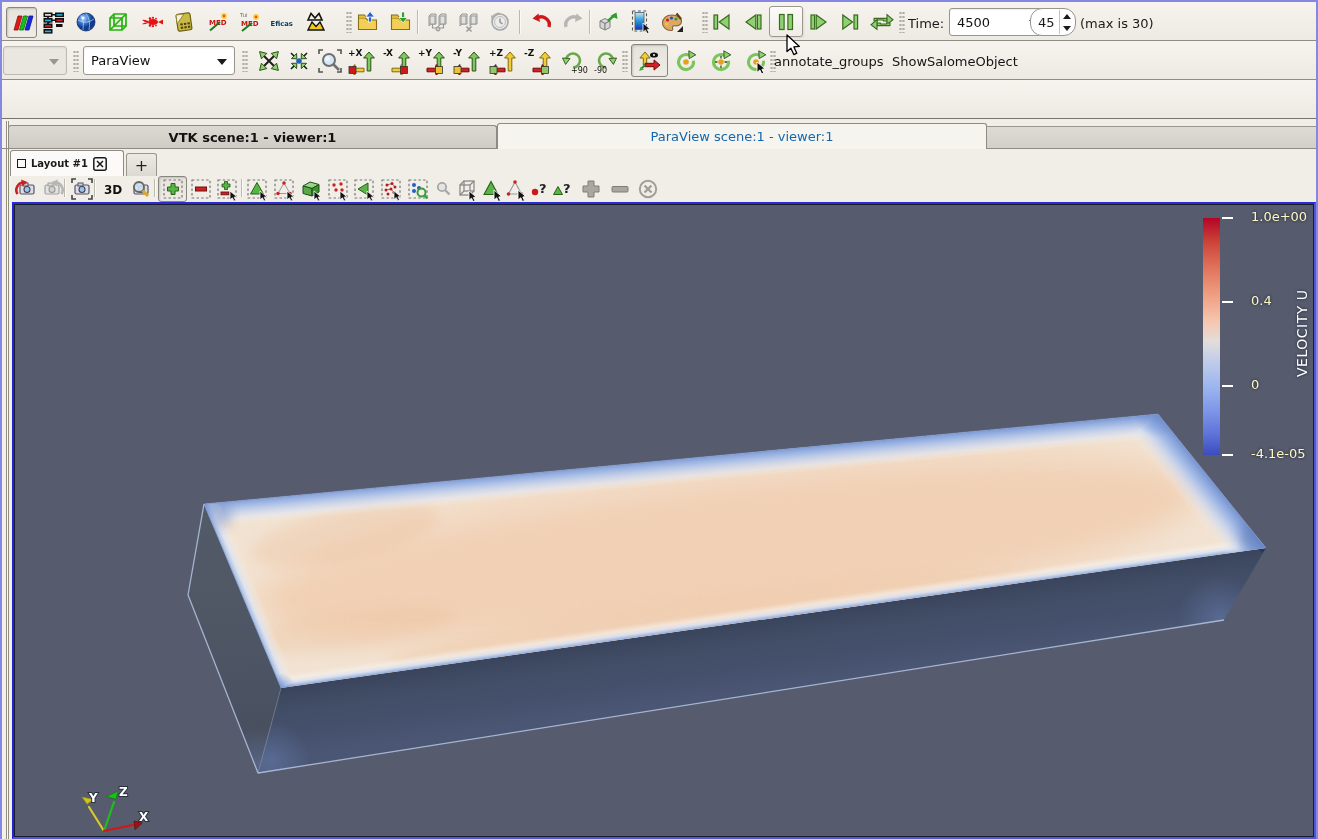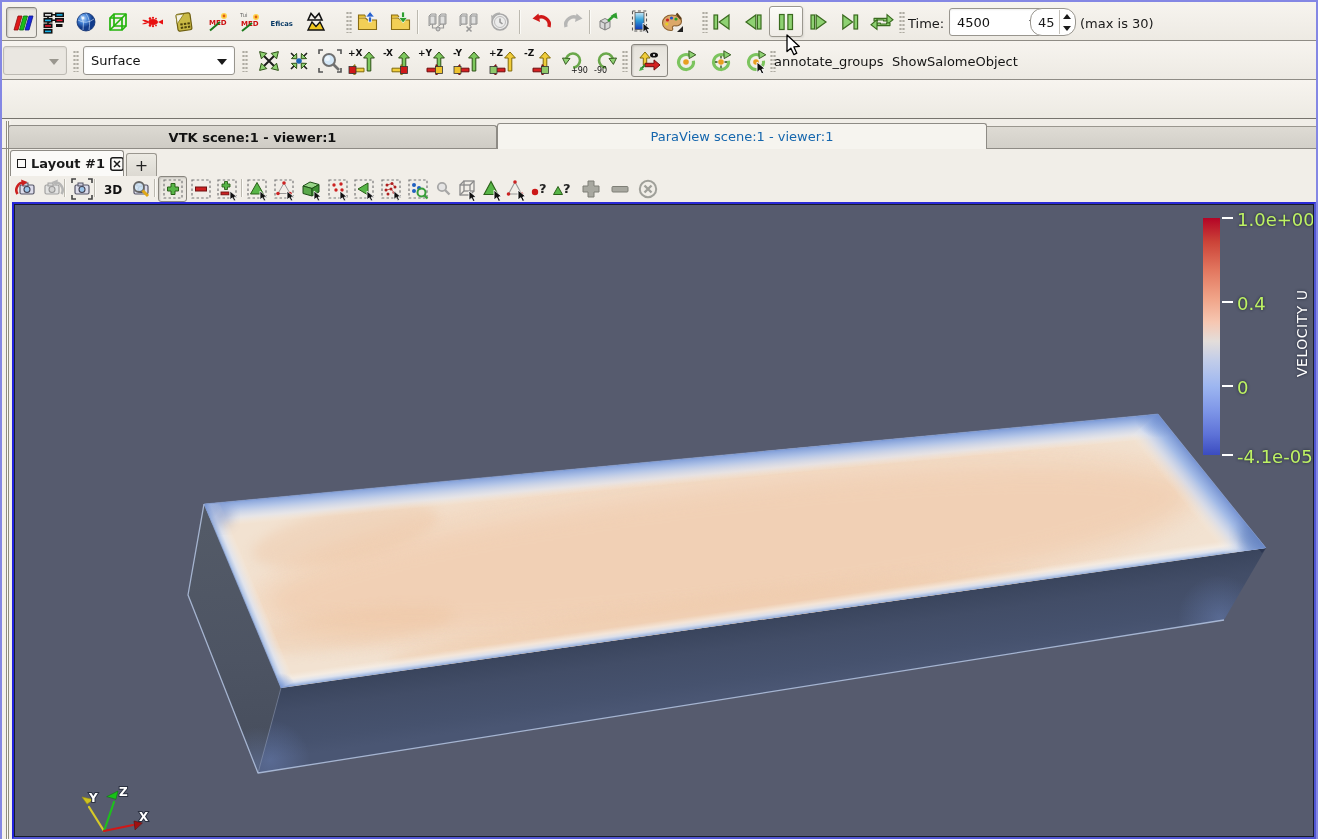--- a/index.html
+++ b/index.html
@@ -36,35 +36,35 @@
 
   
   .central{position:absolute;left:0;right:0;top:117px;bottom:0;background:#f1eee8;}
   .dockstrip{position:absolute;left:0;top:0;bottom:0;width:9px;background:#f4f1ec;}
   .dockstrip .gr{position:absolute;left:4px;top:2px;bottom:0;width:1px;background:#908e7e;box-shadow:1px 0 0 #fdfdf8,2px 0 0 #908e7e;}
   .viewer-strip{position:absolute;left:6px;right:0;top:7px;height:23px;background:linear-gradient(#dedbd4,#d2cfc8);border-top:1px solid #9a978f;border-left:1px solid #9a978f;}
   .tabline{position:absolute;left:0;right:0;top:29px;height:1px;background:#8e8b85;}
   .vtab{position:absolute;display:flex;align-items:center;justify-content:center;white-space:nowrap;}
   .vtab.inactive{top:6px;height:23px;background:linear-gradient(#dcd9d2,#cfccc5);border:1px solid #8e8b85;border-bottom:none;border-radius:3px 3px 0 0;font-weight:bold;color:#111;}
   .vtab.active{top:4px;height:26px;background:#f6f4ef;border:1px solid #8e8b85;border-bottom:none;border-radius:3px 3px 0 0;color:#1566ad;z-index:3;}
-  .ltab{position:absolute;top:31px;height:26px;background:#fbfaf8;border:1px solid #8e8b85;border-bottom:none;border-radius:3px 3px 0 0;display:flex;align-items:center;gap:5px;padding:0 6px;font-weight:bold;font-size:13px;z-index:3;white-space:nowrap;overflow:hidden;}
+  .ltab{position:absolute;top:31px;height:26px;background:#fbfaf8;border:1px solid #8e8b85;border-bottom:none;border-radius:3px 3px 0 0;display:flex;align-items:center;gap:5px;padding:0 6px;font-weight:bold;font-size:10px;z-index:3;white-space:nowrap;overflow:hidden;}
   .ltab .sq{width:9px;height:9px;border:1.6px solid #1a1a1a;display:inline-block;flex:none;}
   .plustab{position:absolute;top:34px;height:23px;background:linear-gradient(#eceae3,#dcd9d2);border:1px solid #9a978f;border-bottom:none;border-radius:3px 3px 0 0;display:flex;align-items:center;justify-content:center;font-size:16px;color:#222;}
   #tb-pv{position:absolute;left:0;right:0;top:57px;height:26px;padding-left:6px;}
   #tb-pv .tbtn{top:1px;width:24px;height:24px;}
   #tb-pv .tsep{top:3px;height:18px;}
 
   
   .viewport{position:absolute;left:10px;top:83px;right:0;bottom:0;
     border:2px solid;border-color:#2a2ad6 #5156d2 #5156d2 #2222dd;
     background:#565b6e;box-shadow:inset 0 0 0 1px #181d2b;}
   .vp-inner{position:absolute;left:1px;top:1px;right:1px;bottom:1px;overflow:hidden;}
   .legendbar{position:absolute;width:17px;}
   .ltick{position:absolute;height:2px;width:11px;background:#ffffff;}
-  .llabel{position:absolute;color:#bef264;font-size:18px;white-space:nowrap;text-shadow:0 0 3px rgba(10,15,30,0.8);}
+  .llabel{position:absolute;color:#fef9c3;font-size:13px;white-space:nowrap;text-shadow:0 0 3px rgba(10,15,30,0.8);margin-left:14px;}
   .ltitle{position:absolute;color:#ffffff;font-size:14px;writing-mode:vertical-rl;transform:rotate(180deg);text-align:center;letter-spacing:0.5px;text-shadow:0 0 3px rgba(10,15,30,0.8);}
   .cursor{position:absolute;z-index:50;}
   .axisLabel{fill:#ffffff;font-weight:bold;font-size:12px;font-family:"DejaVu Sans","Liberation Sans",sans-serif;paint-order:stroke;stroke:#2a3040;stroke-width:2px;}
 </style>
 </head>
 <body>
 
 <div class="window">
   <div class="tbrow" id="tb-main">
       <span class="tbtn pressed" style="width: 31px; height: 31px; top: 5px; left: 4px; position: absolute;">
@@ -339,21 +339,21 @@
       </div>
       <span class="tlabel" style="transform: translateY(-50%); top: 21px; left: 1078px; position: absolute;">(max is 30)</span>
     </div>
   <div class="tbrow" id="tb-view">
       <div class="combo disabled" style="width: 64px; height: 29px; top: 5px; left: 1px; position: absolute;">
         <span class="val"></span>
         <span class="arr"></span>
       </div>
       <span class="thandle" style="left: 71px; position: absolute;"></span>
       <div class="combo" style="width: 152px; height: 29px; top: 5px; left: 81px; position: absolute;">
-        <span class="val">Surface</span>
+        <span class="val">ParaView</span>
         <span class="arr"></span>
       </div>
       <span class="thandle" style="left: 240px; position: absolute;"></span>
       <span class="tbtn" style="width: 30px; left: 252px; position: absolute;">
         <svg width="24" height="24" viewBox="0 0 24 24">
    <path d="M7,7 L17,17 M7,17 L17,7" stroke="#1d1d1d" stroke-width="2"></path>
    <polygon points="2.6,2.6 9.8,4.4 4.4,9.8" fill="#8ed172" stroke="#2d5016" stroke-width="1"></polygon>
    <polygon points="21.4,2.6 14.2,4.4 19.6,9.8" fill="#8ed172" stroke="#2d5016" stroke-width="1"></polygon>
    <polygon points="2.6,21.4 9.8,19.6 4.4,14.2" fill="#8ed172" stroke="#2d5016" stroke-width="1"></polygon>
    <polygon points="21.4,21.4 14.2,19.6 19.6,14.2" fill="#8ed172" stroke="#2d5016" stroke-width="1"></polygon>

